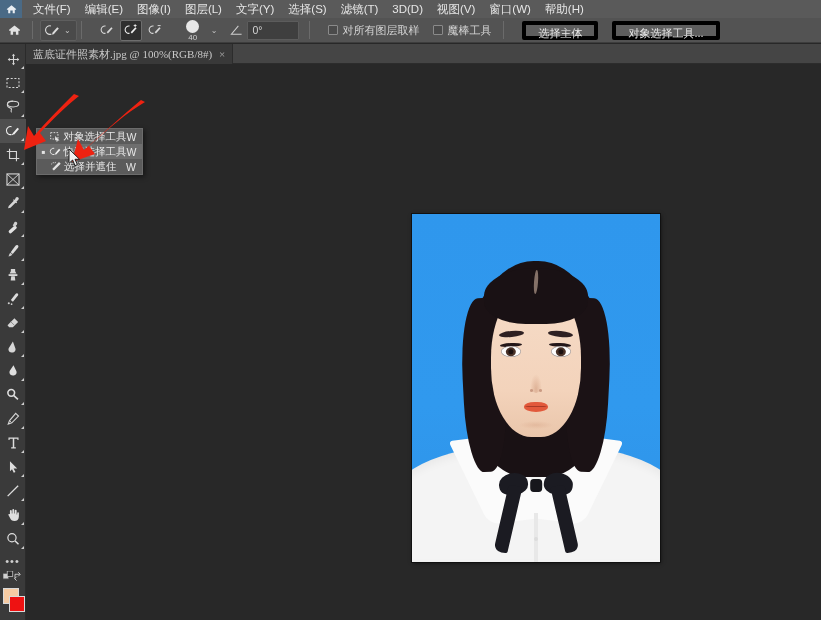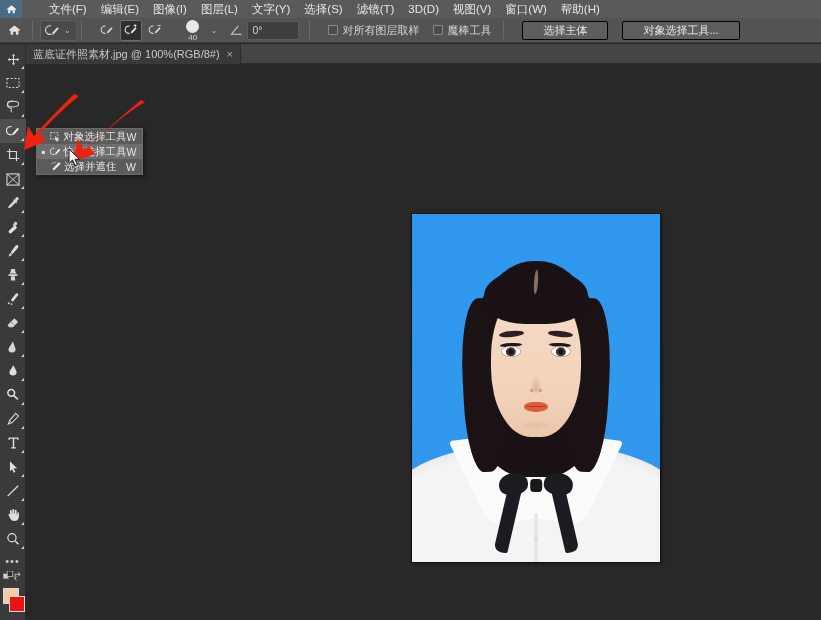--- a/index.html
+++ b/index.html
@@ -17,21 +17,21 @@
   .menubar {
     position:absolute; left:0; top:0; width:821px; height:18px;
     background:#5a5a5a;
     display:flex; align-items:center;
   }
   .home-btn {
     width:22px; height:18px; display:flex; align-items:center; justify-content:center;
     background:#4a6a86;
   }
   .home-btn svg { display:block; }
-  .menu-items { display:flex; align-items:center; height:18px; padding-left:20px; }
+  .menu-items { display:flex; align-items:center; height:18px; padding-left:4px; }
   .menu-item {
     padding:0 7px; height:18px; line-height:18px;
     font-size:11.5px; color:#e6e6e6; white-space:nowrap; cursor:default;
   }
 
   
   .optbar {
     position:absolute; left:0; top:18px; width:821px; height:25px;
     background:#535353;
     display:flex; align-items:center;
@@ -62,29 +62,29 @@
   .angle-field {
     width:52px; height:19px; background:#3f3f3f; border:1px solid #5c5c5c;
     color:#d4d4d4; font-size:10.5px; line-height:17px; padding-left:4px; border-radius:1px;
   }
   .cbox-wrap { display:flex; align-items:center; margin-left:14px; gap:4px; }
   .cbox {
     width:10px; height:10px; background:#4b4b4b; border:1px solid #8a8a8a; border-radius:1px;
   }
   .cbox-label { font-size:11px; color:#d5d5d5; white-space:nowrap; }
   .opt-btn {
-    height:19px; padding:0 20px; margin-left:14px;
-    background:#5e5e5e; border:1px solid #000000; border-radius:2px;
+    height:19px; padding:0 12px; margin-left:14px;
+    background:#5e5e5e; border:4px solid #000000; border-radius:2px;
     color:#e8e8e8; font-size:11px; line-height:17px; white-space:nowrap;
   }
 
   
   .tabbar {
     position:absolute; left:26px; top:44px; width:795px; height:20px;
-    background:#454545; border-bottom:1px solid #2c2c2c;
+    background:#454545; border-bottom:1px solid #2c2c2c;font-family:Liberation Serif, serif;
   }
   .tab {
     display:inline-flex; align-items:center; height:20px; padding:0 7px;
     background:#393939; color:#c9c9c9; font-size:11px; gap:7px;
     border-right:1px solid #2c2c2c;
   }
   .tab-close { font-size:11px; color:#a9a9a9; }
 
   
   .toolbar {

